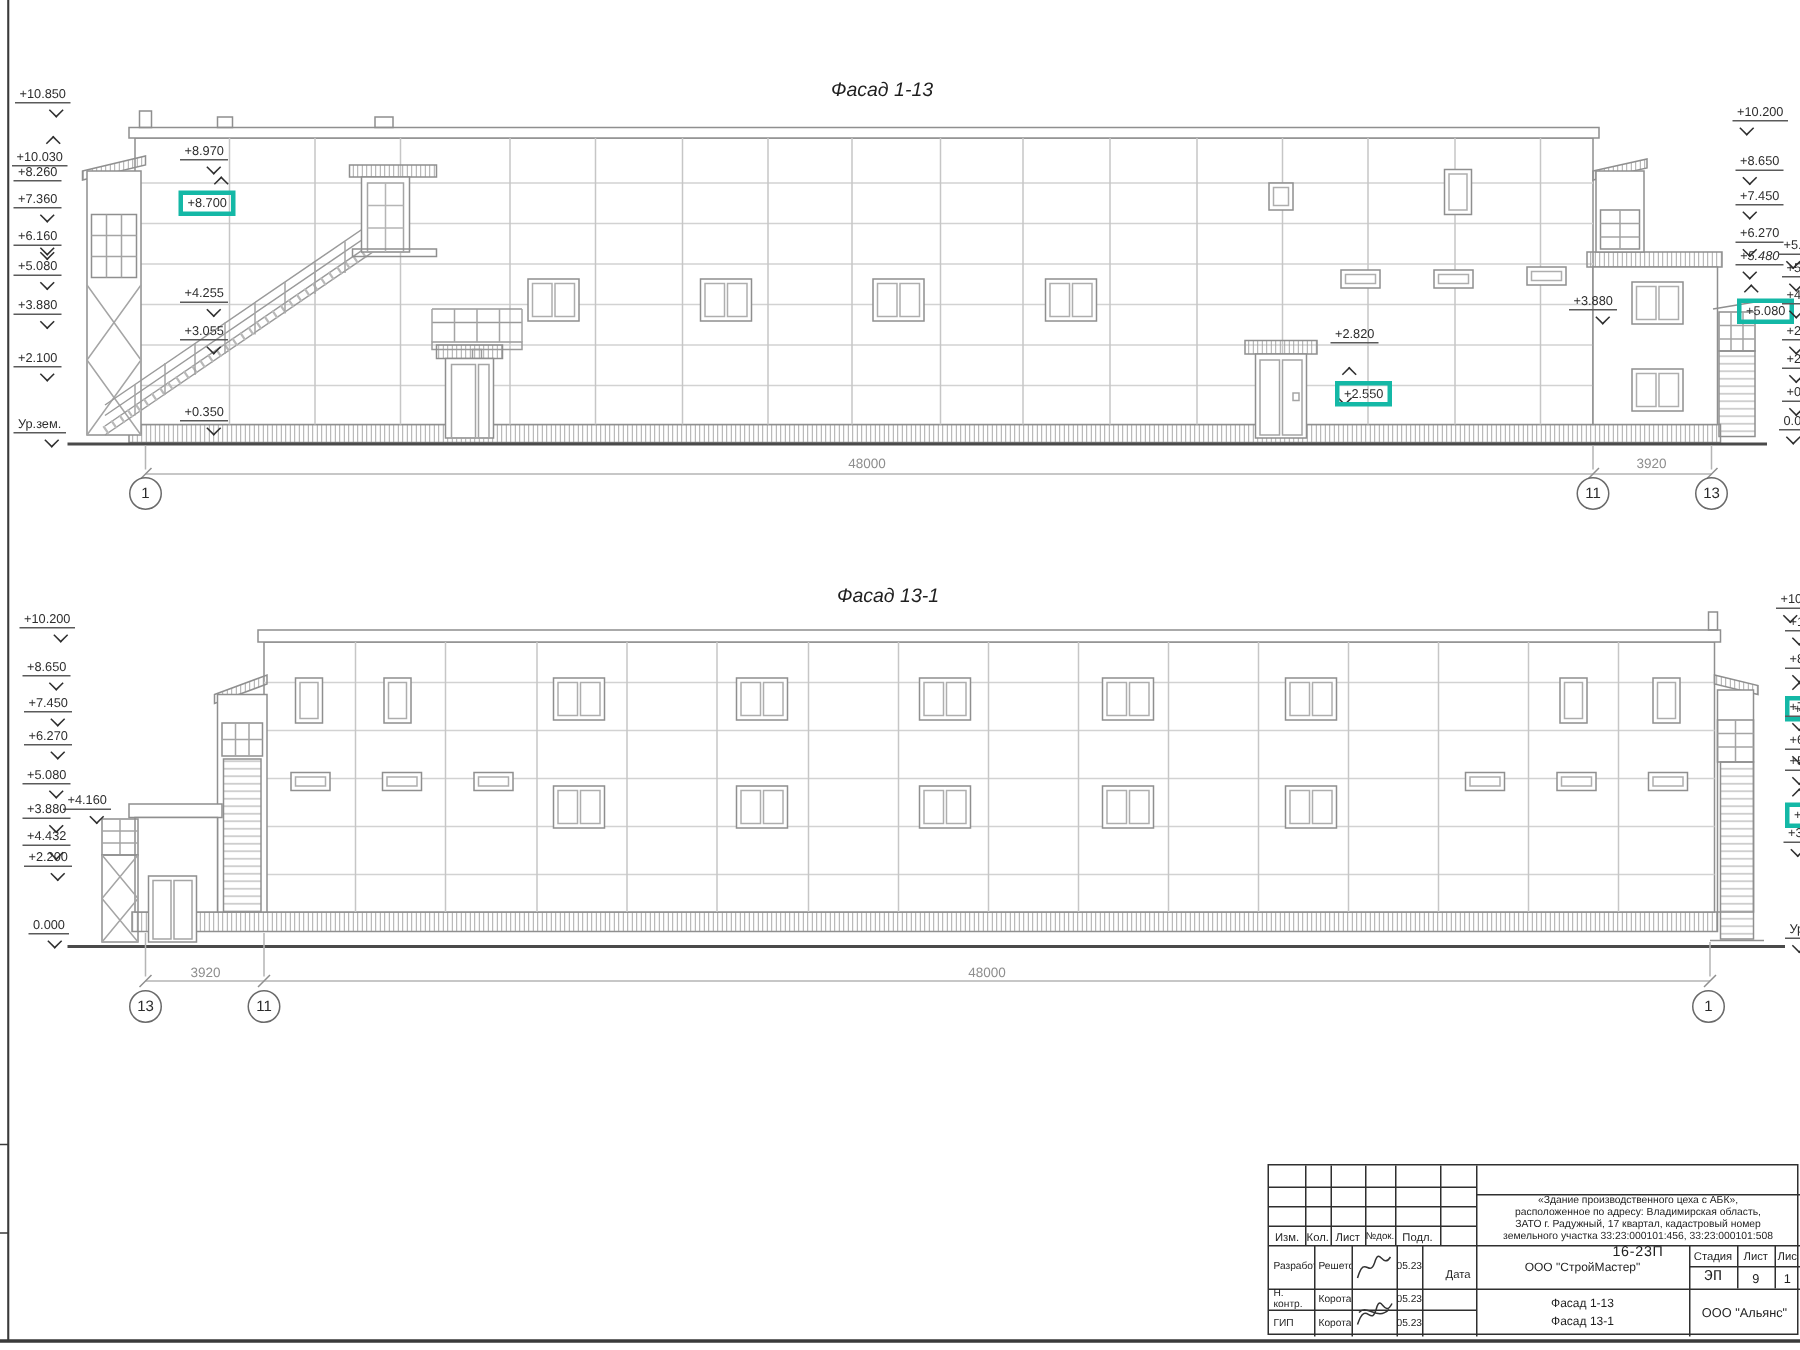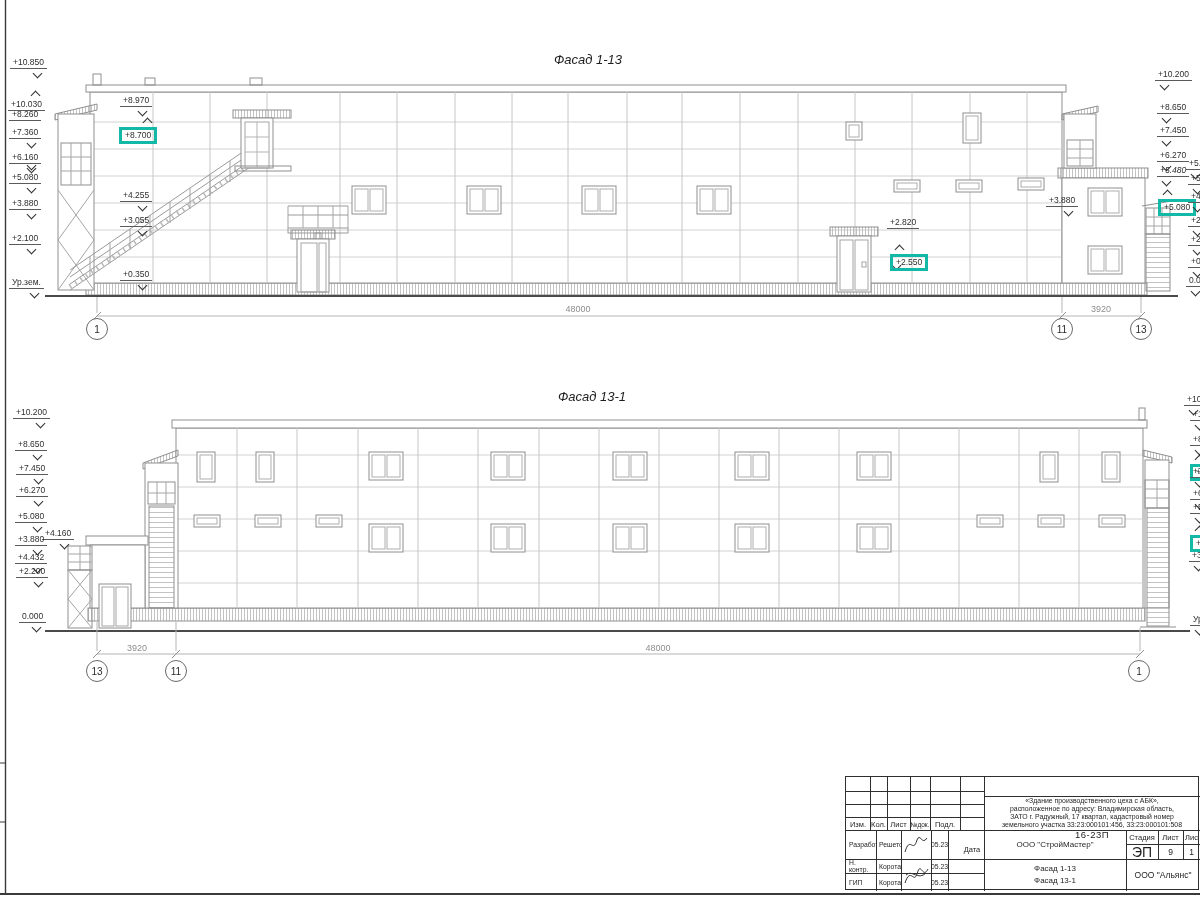--- a/index.html
+++ b/index.html
@@ -527,20 +527,20 @@
 
     <div class="cell code" style="left:138px;top:0;width:216px;height:19px;margin-top:48px;">16-23П</div>
     <div class="cell desc" style="left:138px;top:19px;width:216px;height:34px;">«Здание производственного цеха с АБК»,
 расположенное по адресу: Владимирская область,
 ЗАТО г. Радужный, 17 квартал, кадастровый номер
 земельного участка 33:23:000101:456, 33:23:000101:508</div>
     <div class="cell org" style="left:138px;top:53px;width:142px;height:29px;">ООО "СтройМастер"</div>
     <div class="cell" style="left:280px;top:53px;width:32px;height:14px;">Стадия</div>
     <div class="cell" style="left:312px;top:53px;width:25px;height:14px;">Лист</div>
     <div class="cell" style="left:337px;top:53px;width:17px;height:14px;">Лис</div>
-    <div class="cell" style="left:280px;top:67px;width:32px;height:15px;font-size:14px;">ЭП</div>
+    <div class="cell" style="left:280px;top:67px;width:32px;height:15px;font-size:10px;font-family:Liberation Mono, monospace;">ЭП</div>
     <div class="cell" style="left:312px;top:67px;width:25px;height:15px;font-size:8.5px;">9</div>
     <div class="cell" style="left:337px;top:67px;width:17px;height:15px;font-size:8.5px;">1</div>
     <div class="cell names" style="left:138px;top:82px;width:142px;height:32px;">Фасад 1-13
 Фасад 13-1</div>
     <div class="cell" style="left:280px;top:82px;width:74px;height:32px;font-size:8.5px;">ООО "Альянс"</div>
   </div>
 </div>
 
 </body></html>

